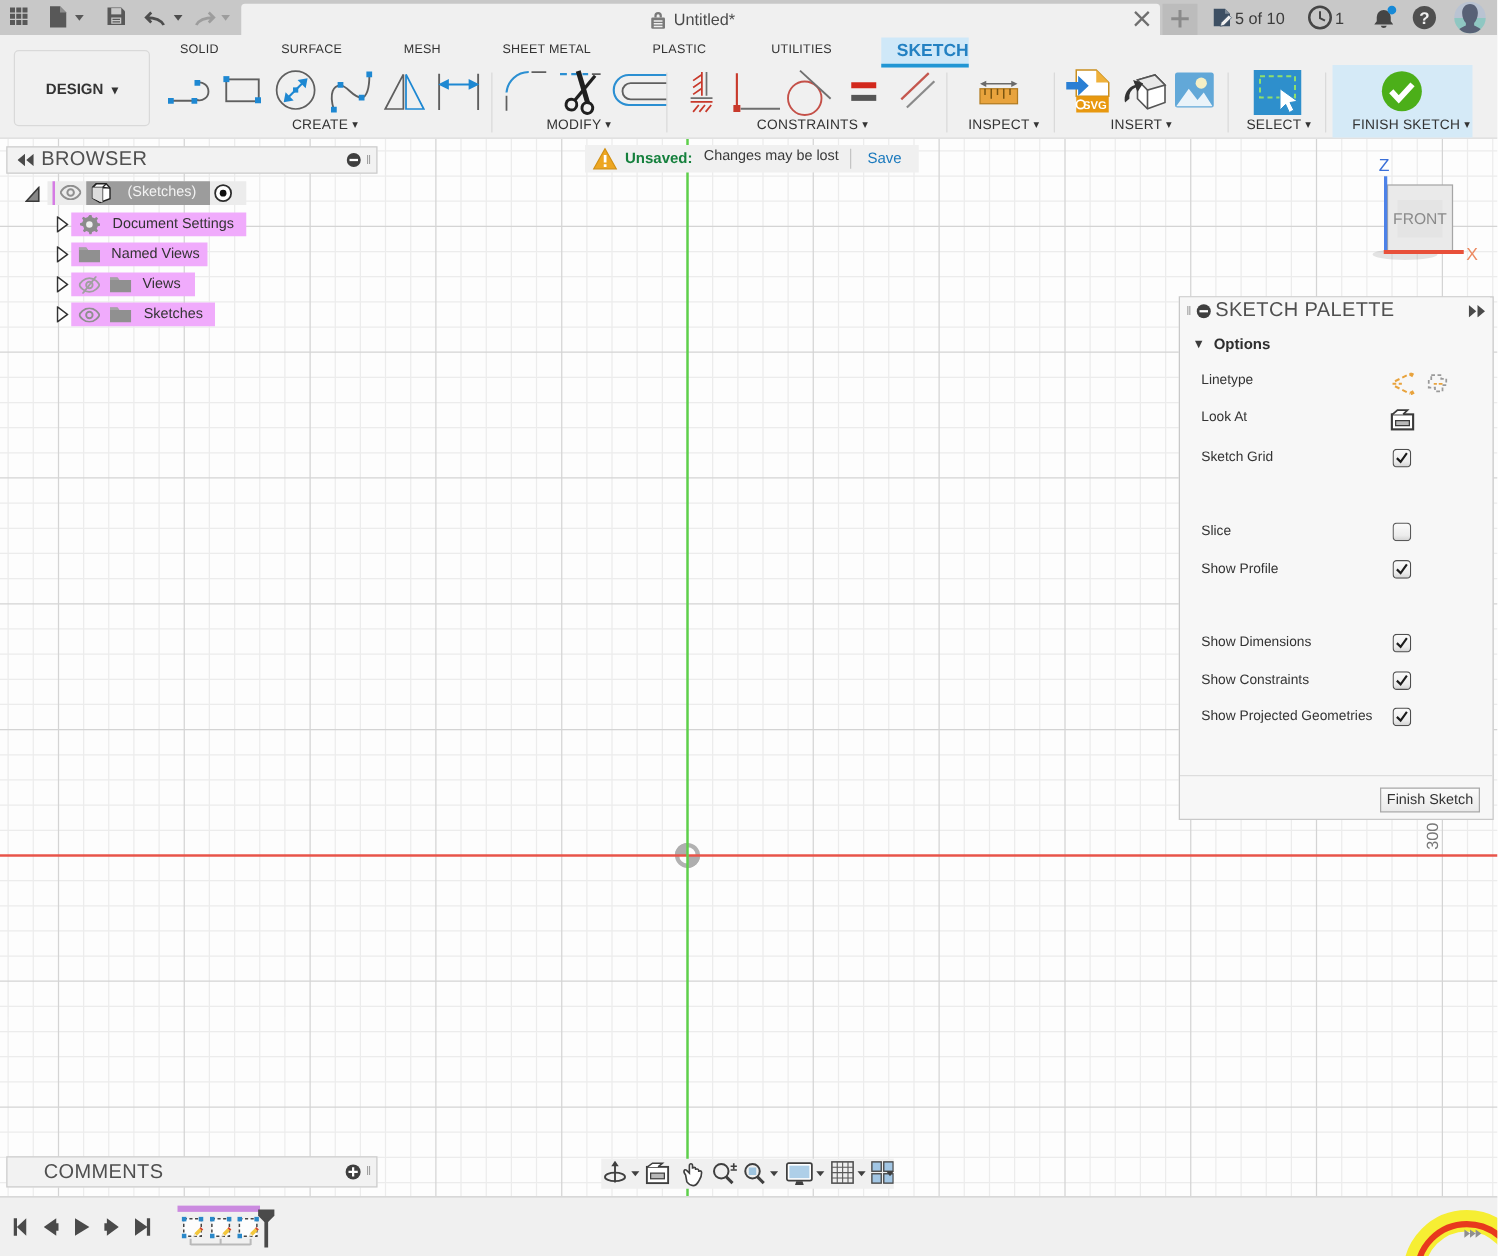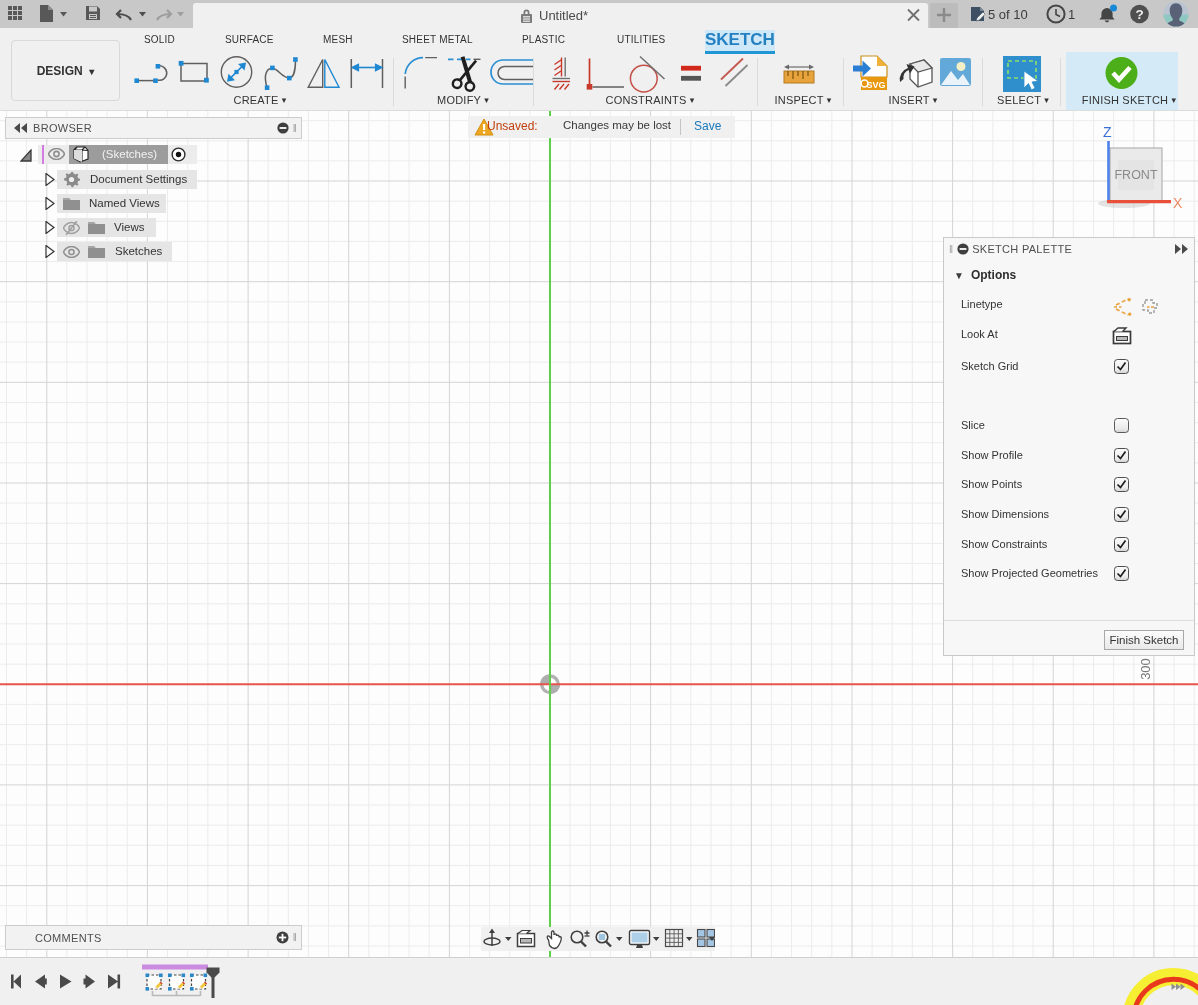--- a/index.html
+++ b/index.html
@@ -1,35 +1,35 @@
 <!DOCTYPE html>
 <html><head><meta charset="utf-8"><title>Fusion</title><style>
 *{margin:0;padding:0;box-sizing:border-box}
 html,body{width:1198px;height:1005px;overflow:hidden;font-family:"Liberation Sans",sans-serif;background:#fdfdfd}
 #app{position:relative;width:1198px;height:1005px}
 #canvas{position:absolute;left:0;top:0}
 #topbar{position:absolute;left:0;top:0;width:1198px;height:28px}
 #ribbon{position:absolute;left:0;top:28px;width:1198px;height:83px;background:#f0f0f0;border-bottom:1px solid #dcdcdc}
 .rtabs{position:absolute;left:0;top:0;width:1198px;height:24px}
 .rtab{position:absolute;top:0;height:24px;line-height:24px;font-size:10px;color:#333;letter-spacing:0.2px}
-#sketchtab{position:absolute;left:705px;top:1.5px;width:70px;height:24px;line-height:20.5px;text-align:left;background:#cfe8f8;color:#2381c2;font-size:17px;font-weight:bold;border-bottom:3.5px solid #2196d4}
+#sketchtab{position:absolute;left:705px;top:1.5px;width:70px;height:24px;line-height:20.5px;text-align:right;background:#cfe8f8;color:#2381c2;font-size:14px;font-weight:bold;border-bottom:3.5px solid #2196d4}
 #designbox{position:absolute;left:11px;top:12px;width:109px;height:61px;border:1px solid #d9d9d9;border-radius:4px;background:#f0f0f0;text-align:center;line-height:61px;font-size:12px;font-weight:bold;color:#333}
 .dcaret{font-size:10px;color:#333}
 #finhl{position:absolute;left:1066px;top:24px;width:112px;height:58px;background:#d5eaf7}
 #ribicons{position:absolute;left:0;top:0}
 .glabel{position:absolute;top:66px;height:14px;text-align:center;font-size:11px;color:#333;letter-spacing:0.2px}
 .glabel span{font-size:9px;position:relative;top:-1px}
 #warnbar{position:absolute;left:468px;top:116px;width:267px;height:22px;background:#f0f0f0;font-size:12px;white-space:nowrap}
 #warnsep{position:absolute;left:212px;top:3px;width:1px;height:16px;background:#c4c4c4}
 .phead{height:22px;background:#f2f2f2;border:1px solid #cccccc;display:flex;align-items:center;font-size:11px;padding:0 4px 0 5px}
-.ptitle{color:#4f4f4f;letter-spacing:0.3px;font-size:11px}
+.ptitle{color:#4f4f4f;letter-spacing:0.3px;font-size:16px}
 .grip{color:#9a9a9a;font-size:10px;margin-left:4px}
 #browser{position:absolute;left:5px;top:117px;width:297px}
 #btree{position:absolute;left:0;top:0;width:297px}
-.trow{position:absolute;height:19px;background:#e5e5e5}
+.trow{position:absolute;height:19px;background:#f0abfc}
 .tlabel{position:absolute;top:3px;font-size:11.5px;color:#333;white-space:nowrap}
 .expander{position:absolute;left:-12px;top:3px}
 .eye{position:absolute;top:3px}
 .folder{position:absolute;top:2px}
 #palette{position:absolute;left:943px;top:237px;width:252px;height:419px;background:#f7f7f7;border:1px solid #c9c9c9}
 #palette .phead{border:none;background:#f7f7f7}
 #optrow{position:absolute;left:10px;top:30px;font-size:12px;display:flex;align-items:center}
 .prow{position:absolute;left:0;width:250px;height:20px}
 .plabel{position:absolute;left:17px;top:2px;font-size:11px;color:#333}
 .pcb{position:absolute;left:169.5px;top:1px}
@@ -74,21 +74,21 @@
 <line x1="13" y1="83.6" x2="77" y2="83.6" stroke="#e8503a" stroke-width="3.2"></line>
 <text x="9" y="19" font-size="14" fill="#3a6fd8" font-family="Liberation Sans,sans-serif">Z</text>
 <text x="79" y="90" font-size="14" fill="#ec8a62" font-family="Liberation Sans,sans-serif">X</text>
 </svg></div>
 <div id="warnbar">
 <svg width="20" height="18" viewBox="0 0 20 18" style="position:absolute;left:6px;top:2px">
         <path d="M10 1 L19 17 H1 Z" fill="#eda621" stroke="#d29013" stroke-width="1"></path>
         <rect x="9" y="6" width="2.2" height="6" fill="#fff"></rect>
         <rect x="9" y="13.4" width="2.2" height="2.2" fill="#fff"></rect>
       </svg>
-<span style="position:absolute;left:19px;top:3px;font-weight:normal;color:#c2410c">Unsaved:</span>
+<span style="position:absolute;left:32px;top:3px;font-weight:bold;color:#15803d">Unsaved:</span>
 <span style="position:absolute;left:95px;top:3px;color:#3a3a3a;font-size:11.5px">Changes may be lost</span>
 <span id="warnsep"></span>
 <span style="position:absolute;left:226px;top:3px;color:#1a79bd">Save</span>
 </div>
 <div id="topbar">
 <svg width="1198" height="28" viewBox="0 0 1198 28">
 <rect width="1198" height="28" fill="#c8c8c8"></rect>
 <path d="M193 6 a3 3 0 0 1 3 -3 h729 a3 3 0 0 1 3 3 v22 h-735 Z" fill="#f0f0f0"></path>
 <rect x="930" y="3" width="28" height="25" fill="#bcbcbc"></rect>
 <g fill="#585858">
@@ -443,27 +443,20 @@
             <rect x="0.5" y="0.5" width="14" height="14" rx="3" fill="url(#cbgrad)" stroke="#5a5a5a"></rect>
           </svg></span>
       </div>
       <div class="prow" style="top:208.8px">
         <span class="plabel">Show Profile</span>
         <span class="pcb"><svg width="15" height="15" viewBox="0 0 15 15">
             <rect x="0.5" y="0.5" width="14" height="14" rx="3" fill="url(#cbgrad)" stroke="#4f4f4f"></rect>
             <path d="M3.5 7.5 L6.5 10.5 L11.5 3.5" fill="none" stroke="#1c1c1c" stroke-width="1.7"></path>
           </svg></span>
       </div>
-      <div class="prow" style="top:238.39999999999998px">
-        <span class="plabel">Show Points</span>
-        <span class="pcb"><svg width="15" height="15" viewBox="0 0 15 15">
-            <rect x="0.5" y="0.5" width="14" height="14" rx="3" fill="url(#cbgrad)" stroke="#4f4f4f"></rect>
-            <path d="M3.5 7.5 L6.5 10.5 L11.5 3.5" fill="none" stroke="#1c1c1c" stroke-width="1.7"></path>
-          </svg></span>
-      </div>
       <div class="prow" style="top:268.0px">
         <span class="plabel">Show Dimensions</span>
         <span class="pcb"><svg width="15" height="15" viewBox="0 0 15 15">
             <rect x="0.5" y="0.5" width="14" height="14" rx="3" fill="url(#cbgrad)" stroke="#4f4f4f"></rect>
             <path d="M3.5 7.5 L6.5 10.5 L11.5 3.5" fill="none" stroke="#1c1c1c" stroke-width="1.7"></path>
           </svg></span>
       </div>
       <div class="prow" style="top:297.6px">
         <span class="plabel">Show Constraints</span>
         <span class="pcb"><svg width="15" height="15" viewBox="0 0 15 15">

